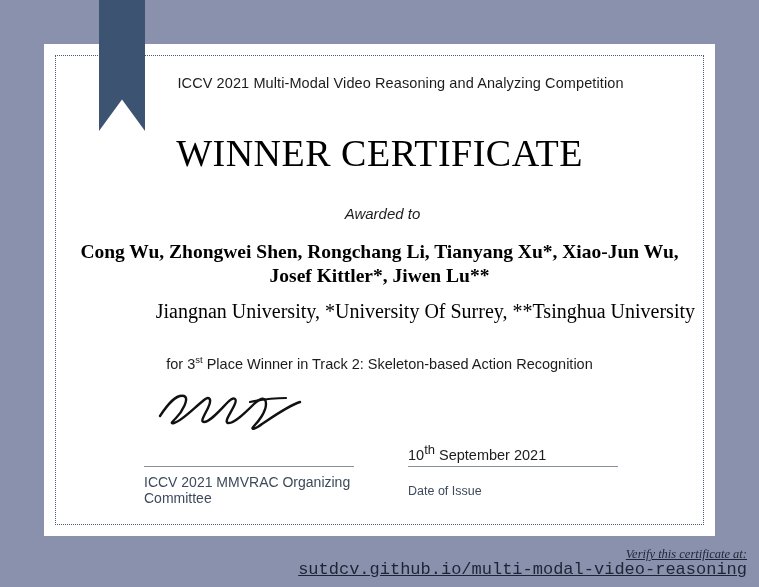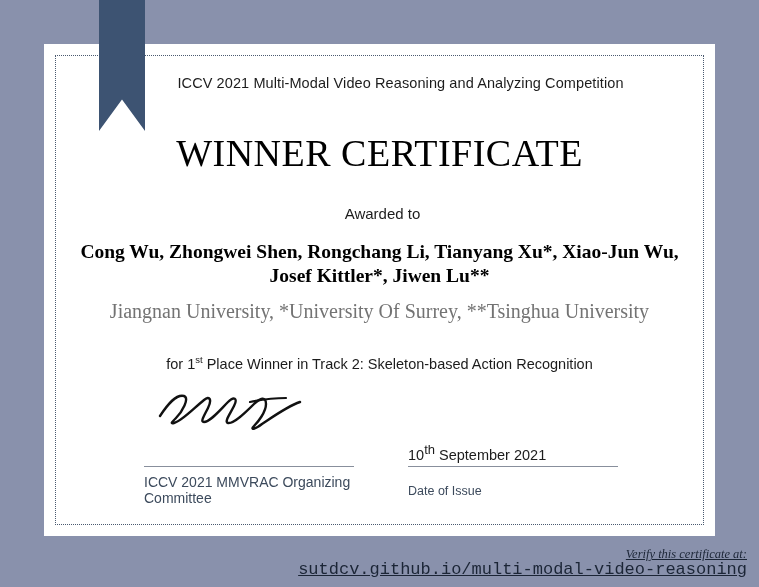--- a/index.html
+++ b/index.html
@@ -81,44 +81,45 @@
   }
 
   .awarded-to {
     position: absolute;
     left: 0;
     top: 161px;
     width: 677px;
     text-align: center;
     font-size: 15px;
     color: #1c1c1c;
+    font-style: italic;
   }
 
   .recipients {
     position: absolute;
     left: 20px;
     top: 196px;
     width: 631px;
     text-align: center;
     font-family: "Liberation Serif", serif;
     font-size: 19.5px;
     font-weight: bold;
     color: #000000;
     line-height: 24px;
   }
 
   .affiliations {
     position: absolute;
     left: 20px;
     top: 256px;
     width: 631px;
-    text-align: center;
+    text-align: right;
     font-family: "Liberation Serif", serif;
     font-size: 20px;
-    color: #737373;
+    color: #000000;
   }
 
   .award-reason {
     position: absolute;
     left: 20px;
     top: 310px;
     width: 631px;
     text-align: center;
     font-size: 14.5px;
     color: #1c1c1c;
@@ -227,21 +228,21 @@
     <div class="comp-title">ICCV 2021 Multi-Modal Video Reasoning and Analyzing Competition</div>
 
     <div class="winner-title">WINNER CERTIFICATE</div>
 
     <div class="awarded-to">Awarded to</div>
 
     <div class="recipients">Cong Wu, Zhongwei Shen, Rongchang Li, Tianyang Xu*, Xiao-Jun Wu, Josef Kittler*, Jiwen Lu**</div>
 
     <div class="affiliations">Jiangnan University, *University Of Surrey, **Tsinghua University</div>
 
-    <div class="award-reason"><span>for 1</span><sup>st</sup><span> Place Winner in Track 2: Skeleton-based Action Recognition</span></div>
+    <div class="award-reason"><span>for 3</span><sup>st</sup><span> Place Winner in Track 2: Skeleton-based Action Recognition</span></div>
 
     <div class="sig-block">
       <svg class="sig-svg" width="170" height="50" viewBox="0 0 170 50">
         <path d="M6 34 C14 22, 22 12, 30 14 C36 16, 28 30, 22 36 C18 40, 16 42, 20 41
                  C28 39, 40 26, 50 18 C56 13, 58 18, 54 26 C50 34, 46 40, 50 40
                  C56 40, 66 28, 74 20 C80 14, 84 16, 80 24 C76 32, 70 40, 74 41
                  C80 42, 92 30, 100 22 C106 16, 112 14, 112 22 C112 30, 104 40, 100 44
                  C96 48, 100 48, 108 42 C120 34, 134 24, 146 20" fill="none" stroke="#111111" stroke-width="2.4" stroke-linecap="round"></path>
         <path d="M96 20 C106 18, 120 16, 132 16" fill="none" stroke="#111111" stroke-width="2.2" stroke-linecap="round"></path>
       </svg>

